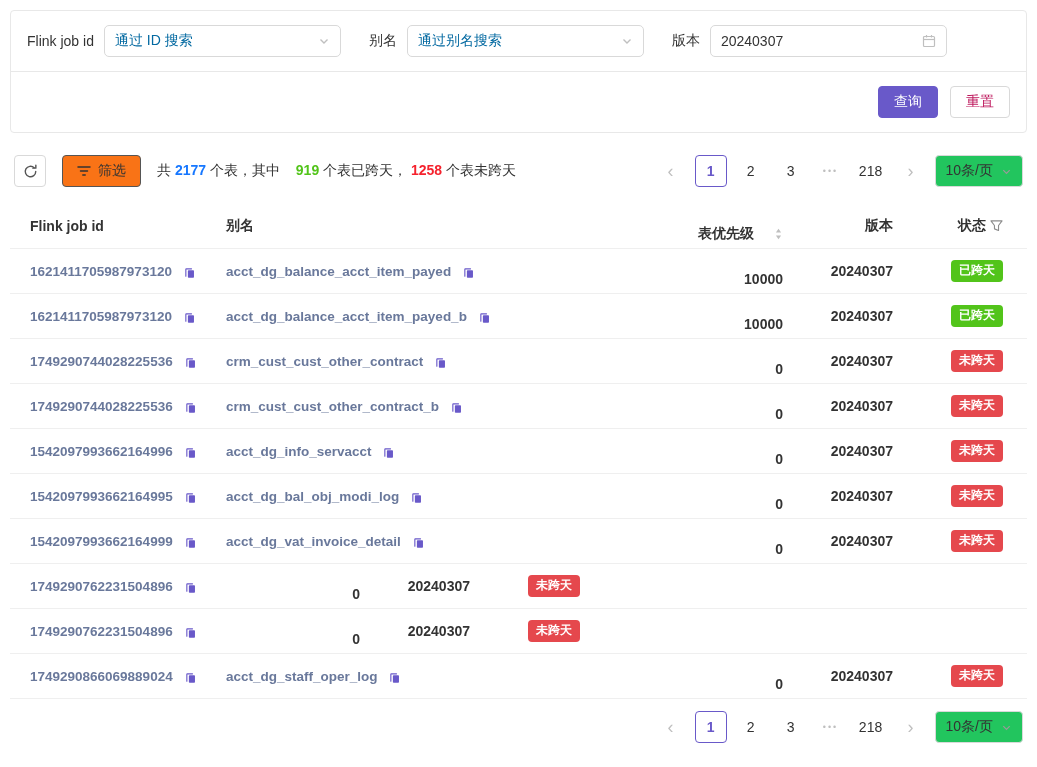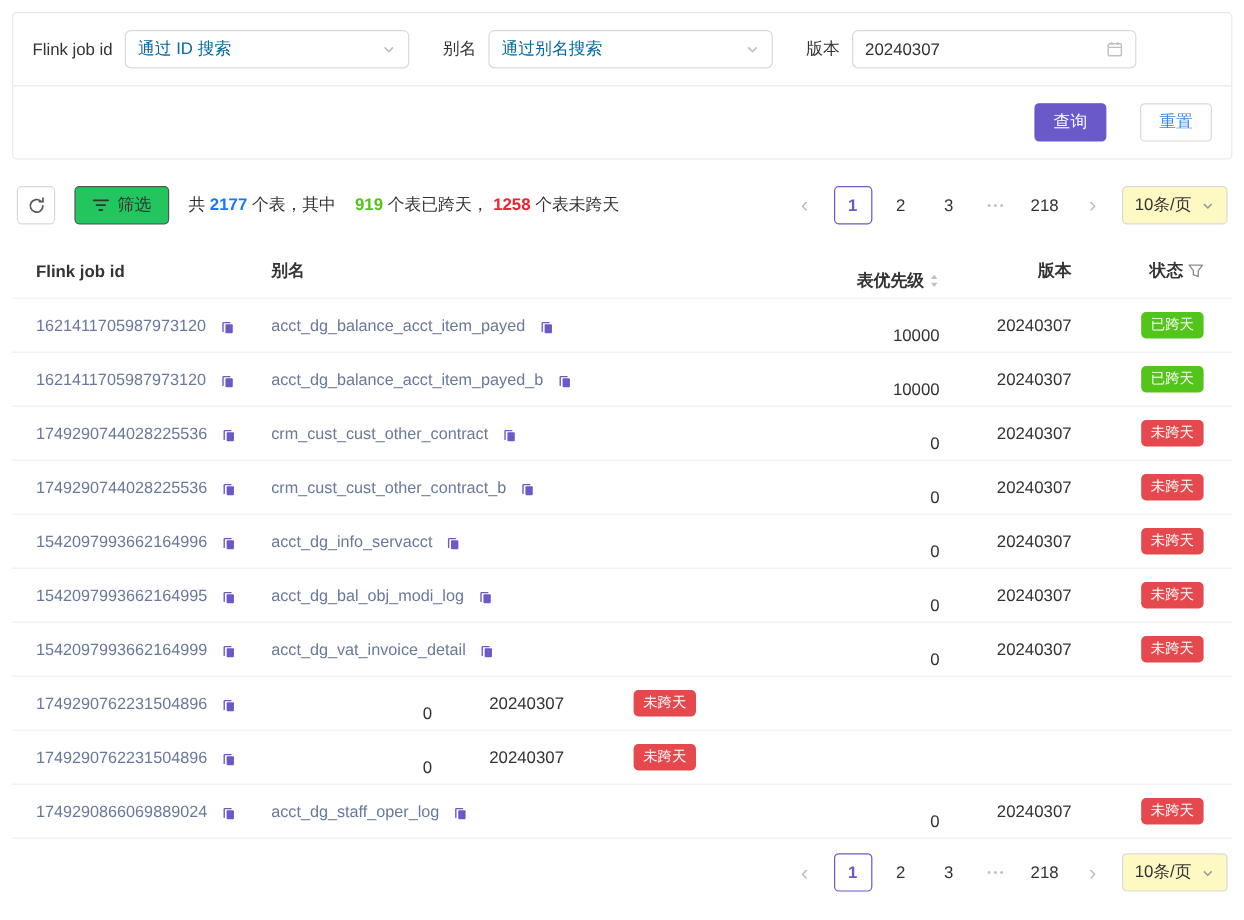--- a/index.html
+++ b/index.html
@@ -45,34 +45,34 @@
     padding: 0 10px;
     background: #fff;
     cursor: pointer;
   }
   .placeholder { color: #0369a1; flex: 1; overflow: hidden; white-space: nowrap; }
   .date-value { color: #333; flex: 1; }
   .box-icon { display: flex; align-items: center; color: #bfbfbf; }
   .card-actions {
     display: flex;
     justify-content: flex-end;
-    gap: 28px;
+    gap: 12px;
     padding: 14px 16px;
   }
   .btn {
     height: 32px;
     padding: 0 15px;
     border-radius: 4px;
     font-size: 14px;
     display: inline-flex;
     align-items: center;
     cursor: pointer;
     border: 1px solid #d9d9d9;
     background: #fff;
-    color: #3b82f6;
+    color: #be185d;
   }
   .btn-primary {
     background: var(--primary);
     border-color: var(--primary);
     color: #fff;
   }
 
   
   .toolbar {
     display: flex;
@@ -88,21 +88,21 @@
     display: flex;
     align-items: center;
     justify-content: center;
     cursor: pointer;
     margin-right: 16px;
   }
   .filter-btn {
     height: 32px;
     border: 1px solid #555;
     border-radius: 4px;
-    background: #22c55e;
+    background: #f97316;
     display: inline-flex;
     align-items: center;
     gap: 7px;
     padding: 0 14px;
     cursor: pointer;
     margin-right: 16px;
     color: #333;
   }
   .summary { white-space: nowrap; color: #333; }
   .num-total { color: var(--summary_total); font-weight: bold; }
@@ -134,37 +134,38 @@
   .page-size-select {
     height: 32px;
     border: 1px solid #d9d9d9;
     border-radius: 4px;
     display: inline-flex;
     align-items: center;
     gap: 8px;
     padding: 0 10px;
     margin-left: 8px;
     cursor: pointer;
-    background: #fef9c3;
+    background: #22c55e;
   }
 
   
   .table { width: 100%; }
   .thead, .trow {
     display: flex;
     align-items: center;
     padding: 0 16px 0 12px;
     border-bottom: 1px solid #efefef;
+    font-weight: bold;
   }
   .thead { height: 46px; font-weight: bold; color: #333; }
   .trow { height: 45px; }
   .cell { padding: 0 8px; }
   .col-id   { width: 196px; }
   .col-alias { flex: 1; }
-  .col-priority { width: 150px; text-align: right; display: flex; justify-content: flex-end; align-items: center; gap: 4px; margin-top: 16px; }
+  .col-priority { width: 150px; text-align: right; display: flex; justify-content: flex-end; align-items: center; gap: 20px; margin-top: 16px; }
   .col-version { width: 110px; text-align: right; }
   .col-status { width: 110px; text-align: right; display: flex; justify-content: flex-end; align-items: center; gap: 4px; }
   .link {
     color: var(--link);
     text-decoration: none;
     cursor: pointer;
     font-size: 13.5px;
   }
   .copy { display: inline-flex; align-items: center; margin-left: 7px; cursor: pointer; vertical-align: middle; }
   .badge {

